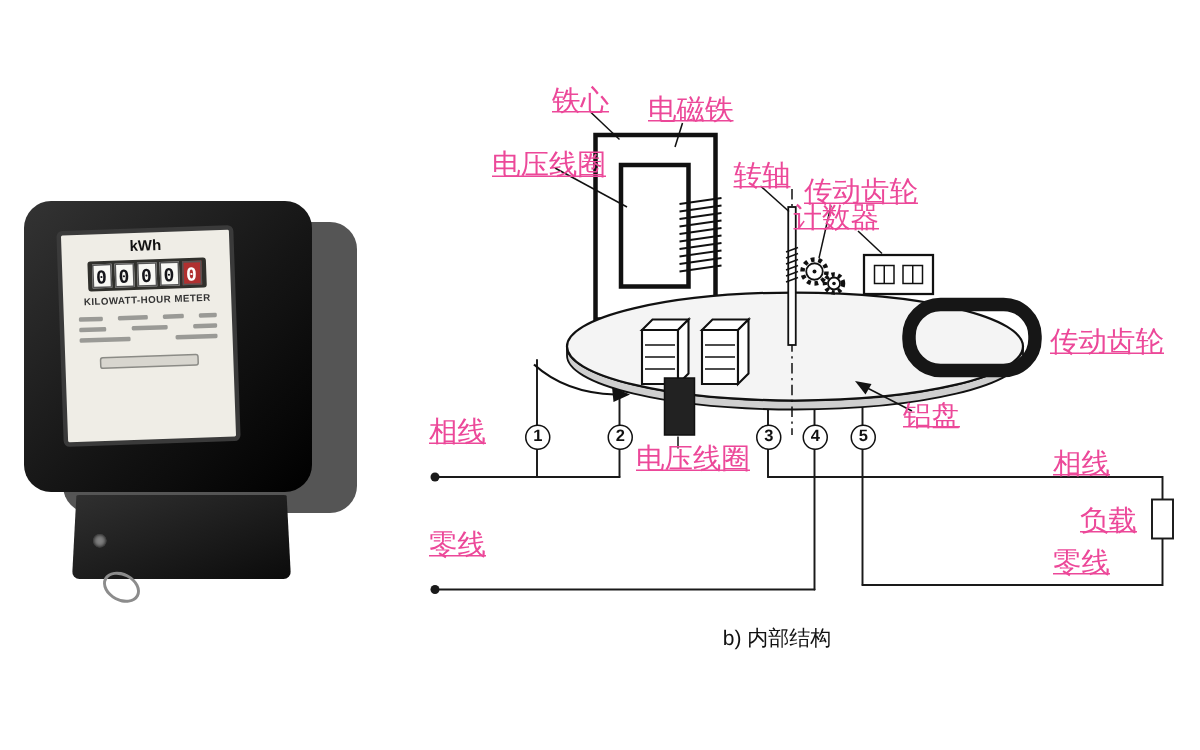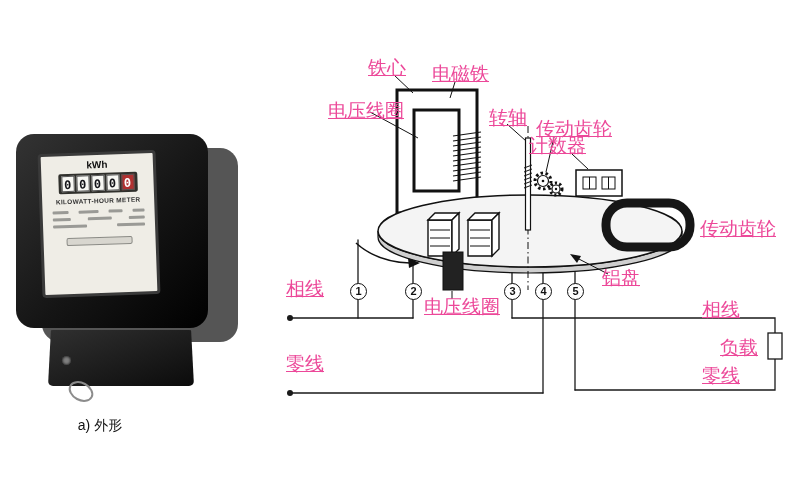--- a/index.html
+++ b/index.html
@@ -197,15 +197,15 @@
         </div>
         <div class="m-slot"></div>
       </div>
     </div>
     <div class="m-cover">
       <div class="m-screw"></div>
     </div>
     <div class="m-seal"></div>
   </div>
 
-  <div class="cap" style="left:50px;top:417px;width:100px">a) 外形</div>
+  <div class="cap" style="left:438px;top:417px;width:160px">b) 内部结构</div>
 
 </div>
 
 </body></html>

